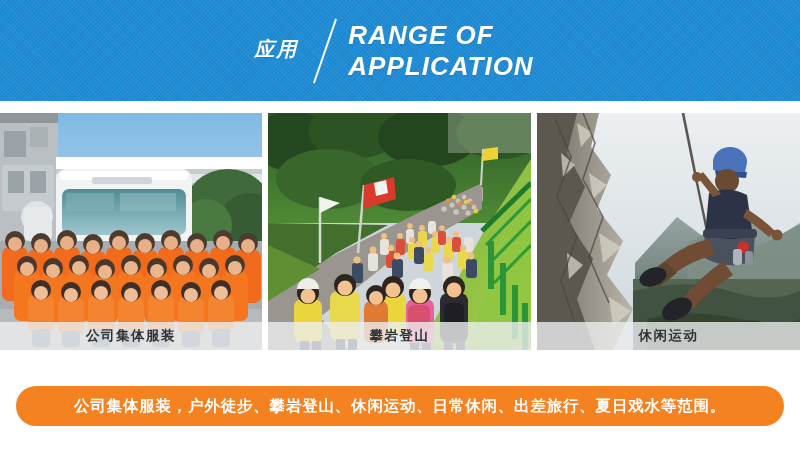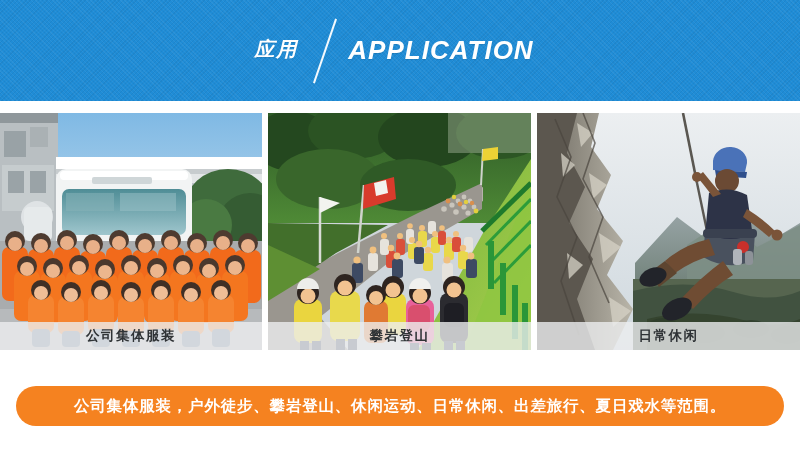--- a/index.html
+++ b/index.html
@@ -103,20 +103,21 @@
     <div class="header-inner">
       <div class="title-block">
 
         <div class="cn-stack">
           <span class="cn-small">应用</span>
         </div>
 
         <div class="slash"></div>
 
         <div class="en-stack">
+          <span>RANGE OF</span>
           <span>APPLICATION</span>
         </div>
 
       </div>
     </div>
   </div>
 
   <div class="gallery">
 
     <div class="card">
@@ -546,21 +547,21 @@
 
             <path d="M172 126 q-26 6 -44 22 l10 12 q20 -14 40 -18 z" fill="#6f4c33"></path>
             <path d="M128 148 l-16 12 l10 14 l18 -14 z" fill="#5e4530"></path>
             <ellipse cx="116" cy="164" rx="14" ry="9" fill="#22242a" transform="rotate(-20 116 164)"></ellipse>
 
             <path d="M186 148 q-22 16 -42 38 l12 10 q20 -22 40 -34 z" fill="#6f4c33"></path>
             <ellipse cx="140" cy="196" rx="16" ry="10" fill="#22242a" transform="rotate(-28 140 196)"></ellipse>
           </g>
         </svg>
       </div>
-      <div class="caption">日常休闲</div>
+      <div class="caption">休闲运动</div>
     </div>
 
   </div>
 
   <div class="banner-wrap">
     <div class="banner">公司集体服装，户外徒步、攀岩登山、休闲运动、日常休闲、出差旅行、夏日戏水等范围。</div>
   </div>
 
 </div>
 

